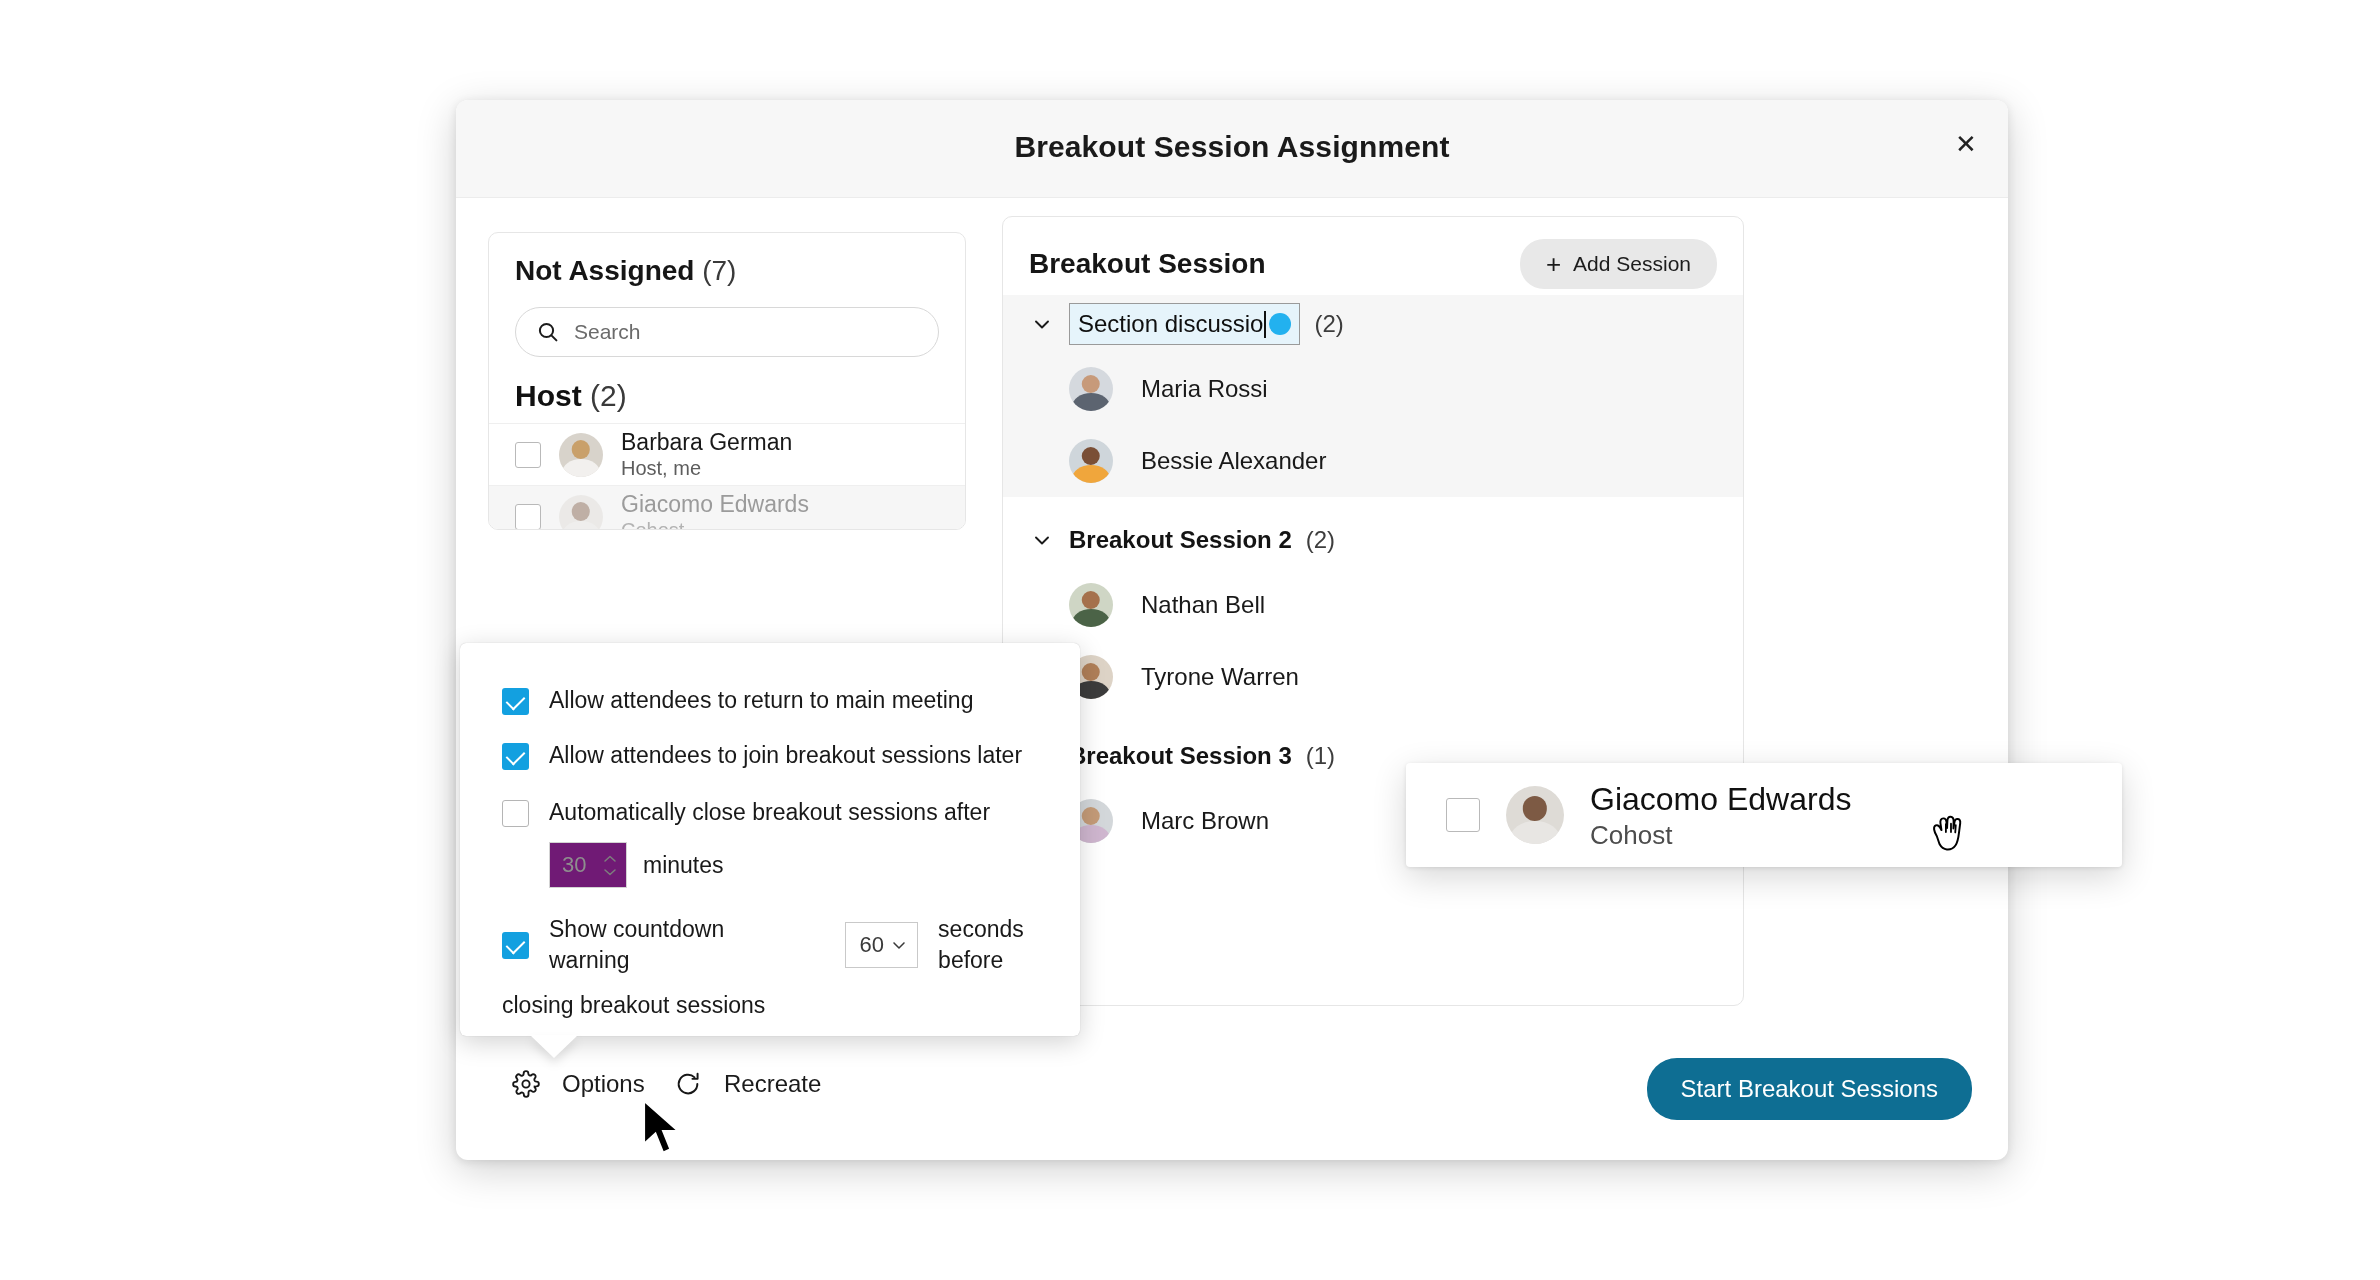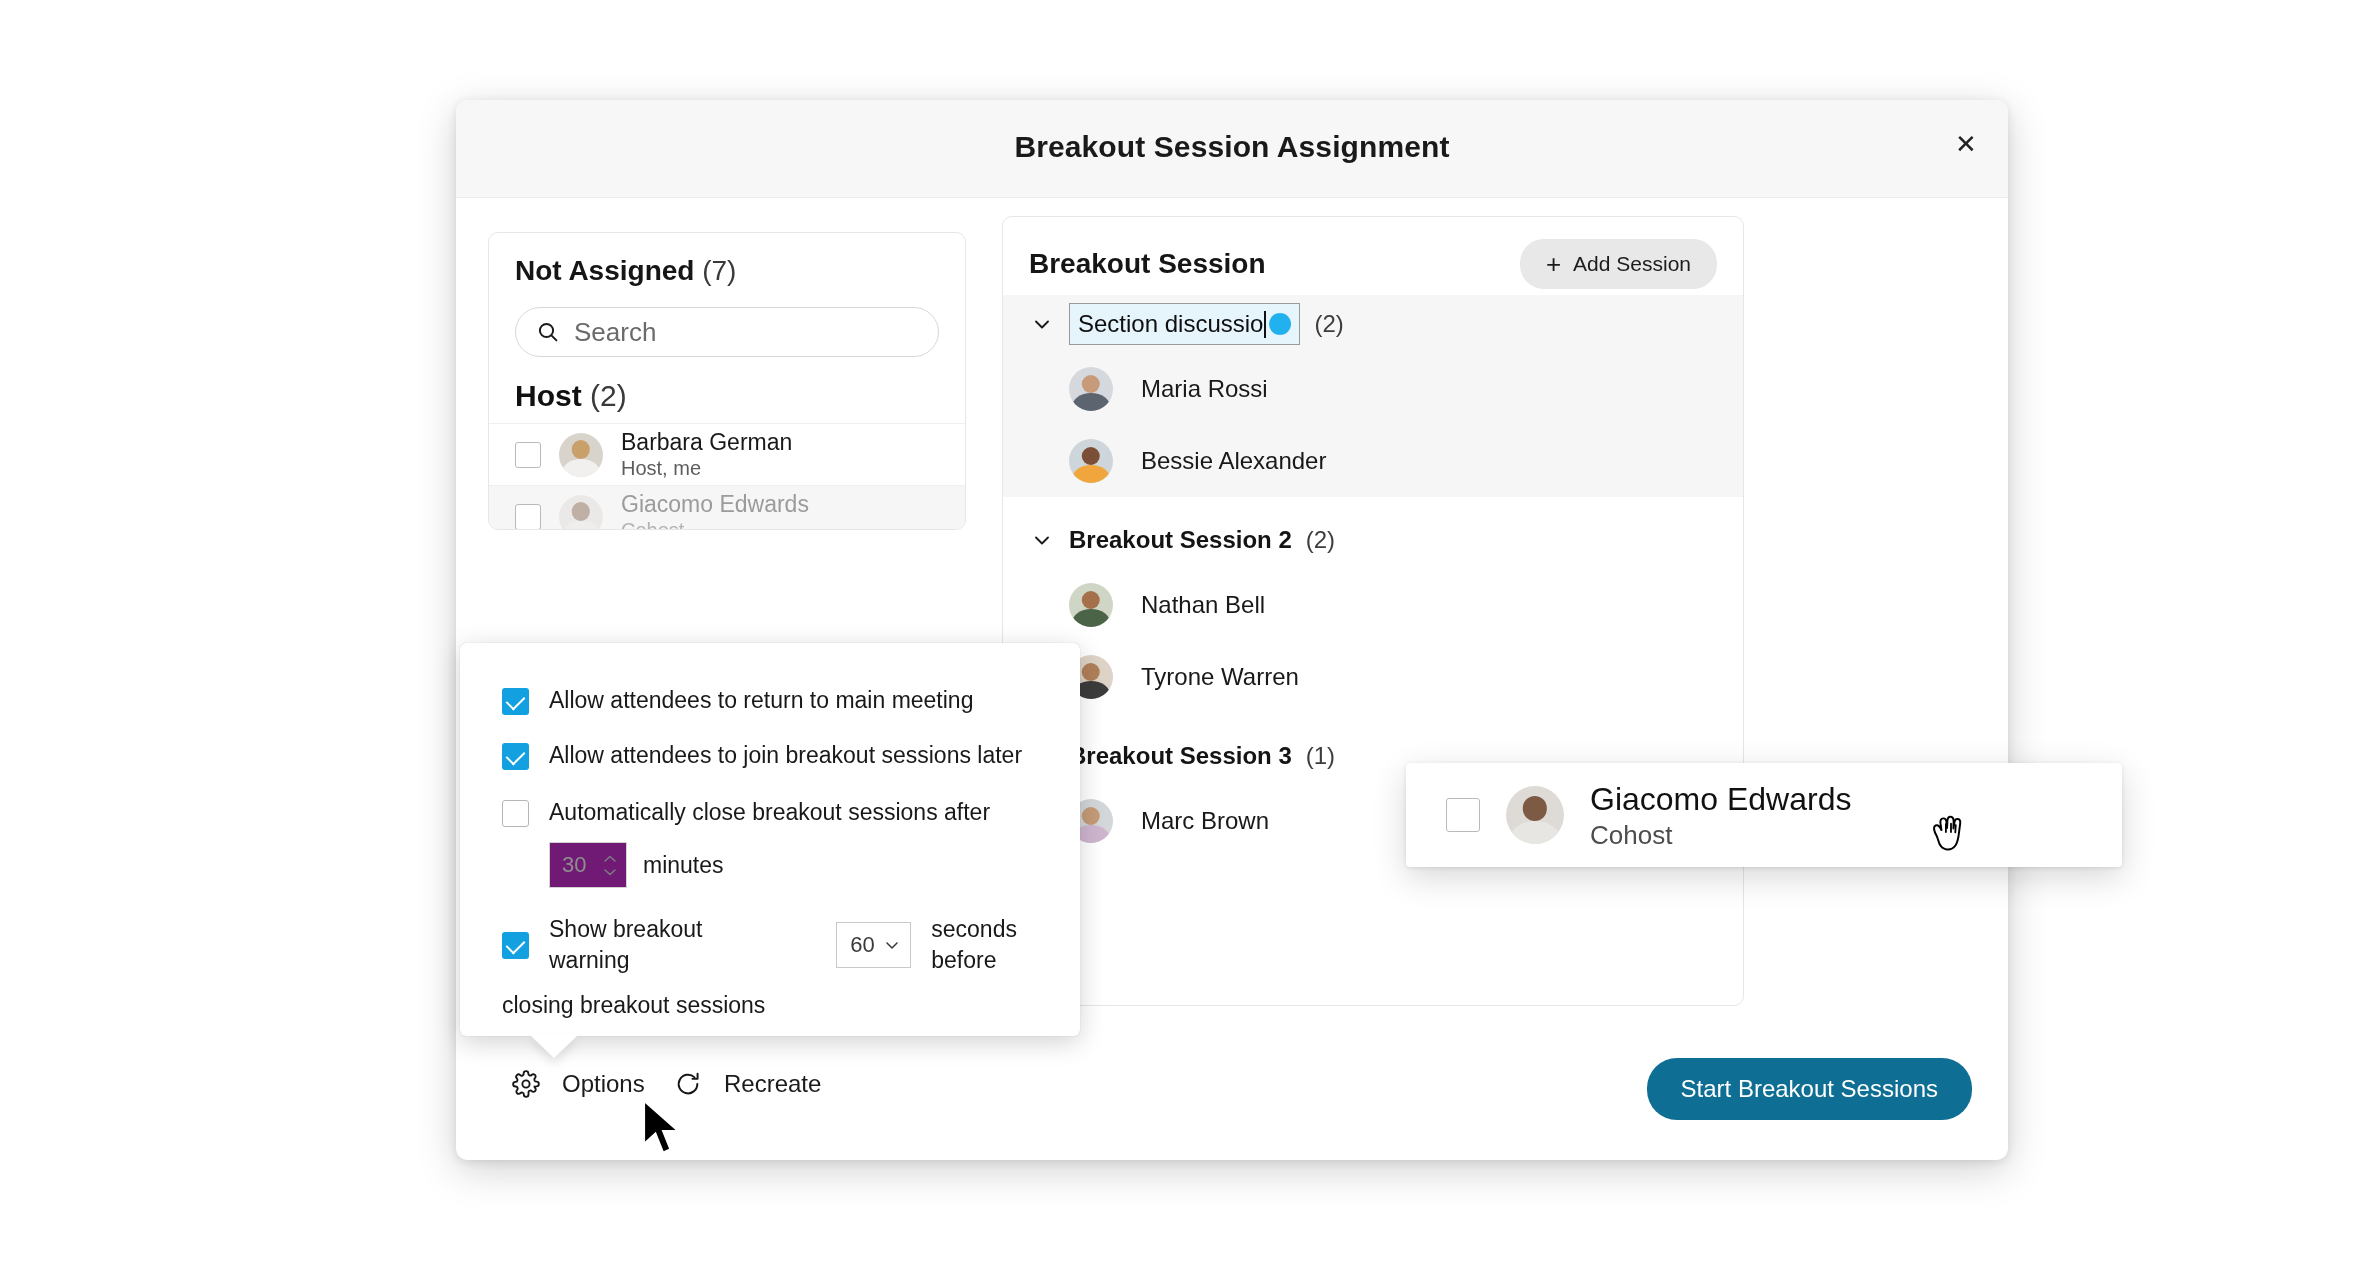--- a/index.html
+++ b/index.html
@@ -73,21 +73,21 @@
 
   
   .search-wrap { padding: 14px 26px 0 26px; }
   .search-box {
     display: flex; align-items: center; gap: 14px;
     height: 50px;
     border: 1px solid #d8d8d8; border-radius: 25px;
     padding: 0 20px;
     background: #fff;
   }
-  .search-box .ph { color: #6b6b6b; font-size: 26px; }
+  .search-box .ph { color: #6b6b6b; font-size: 21px; }
   .icon-svg { display:block; }
 
   .group-head {
     padding: 22px 26px 10px 26px;
     font-size: 30px; font-weight: 700; color: #111;
   }
   .group-head .count { font-weight: 400; color: #3a3a3a; }
 
   .person-row {
     display: flex; align-items: center;
@@ -453,21 +453,21 @@
           <svg class="icon-svg" width="16" height="10" viewBox="0 0 16 10" fill="none" stroke="#7d7d7d" stroke-width="1.5" stroke-linecap="round" stroke-linejoin="round">
               <polyline points="3,3 8,7.5 13,3"></polyline>
             </svg>
         </span>
       </div>
       <div class="opt-label">minutes</div>
     </div>
 
     <div class="opt-row" style="margin-top:26px; align-items:center; gap:20px;">
       <div class="opt-checked" style="margin-top:0;"></div>
-      <div class="opt-label">Show breakout warning</div>
+      <div class="opt-label">Show countdown warning</div>
       <div class="select-box">
         <span class="val">60</span>
         <span>
           <svg class="icon-svg" width="20" height="20" viewBox="0 0 24 24" fill="none" stroke="#3a3a3a" stroke-width="1.8" stroke-linecap="round" stroke-linejoin="round">
               <polyline points="6,9.5 12,15.5 18,9.5"></polyline>
             </svg>
         </span>
       </div>
       <div class="opt-label">seconds before</div>
     </div>

